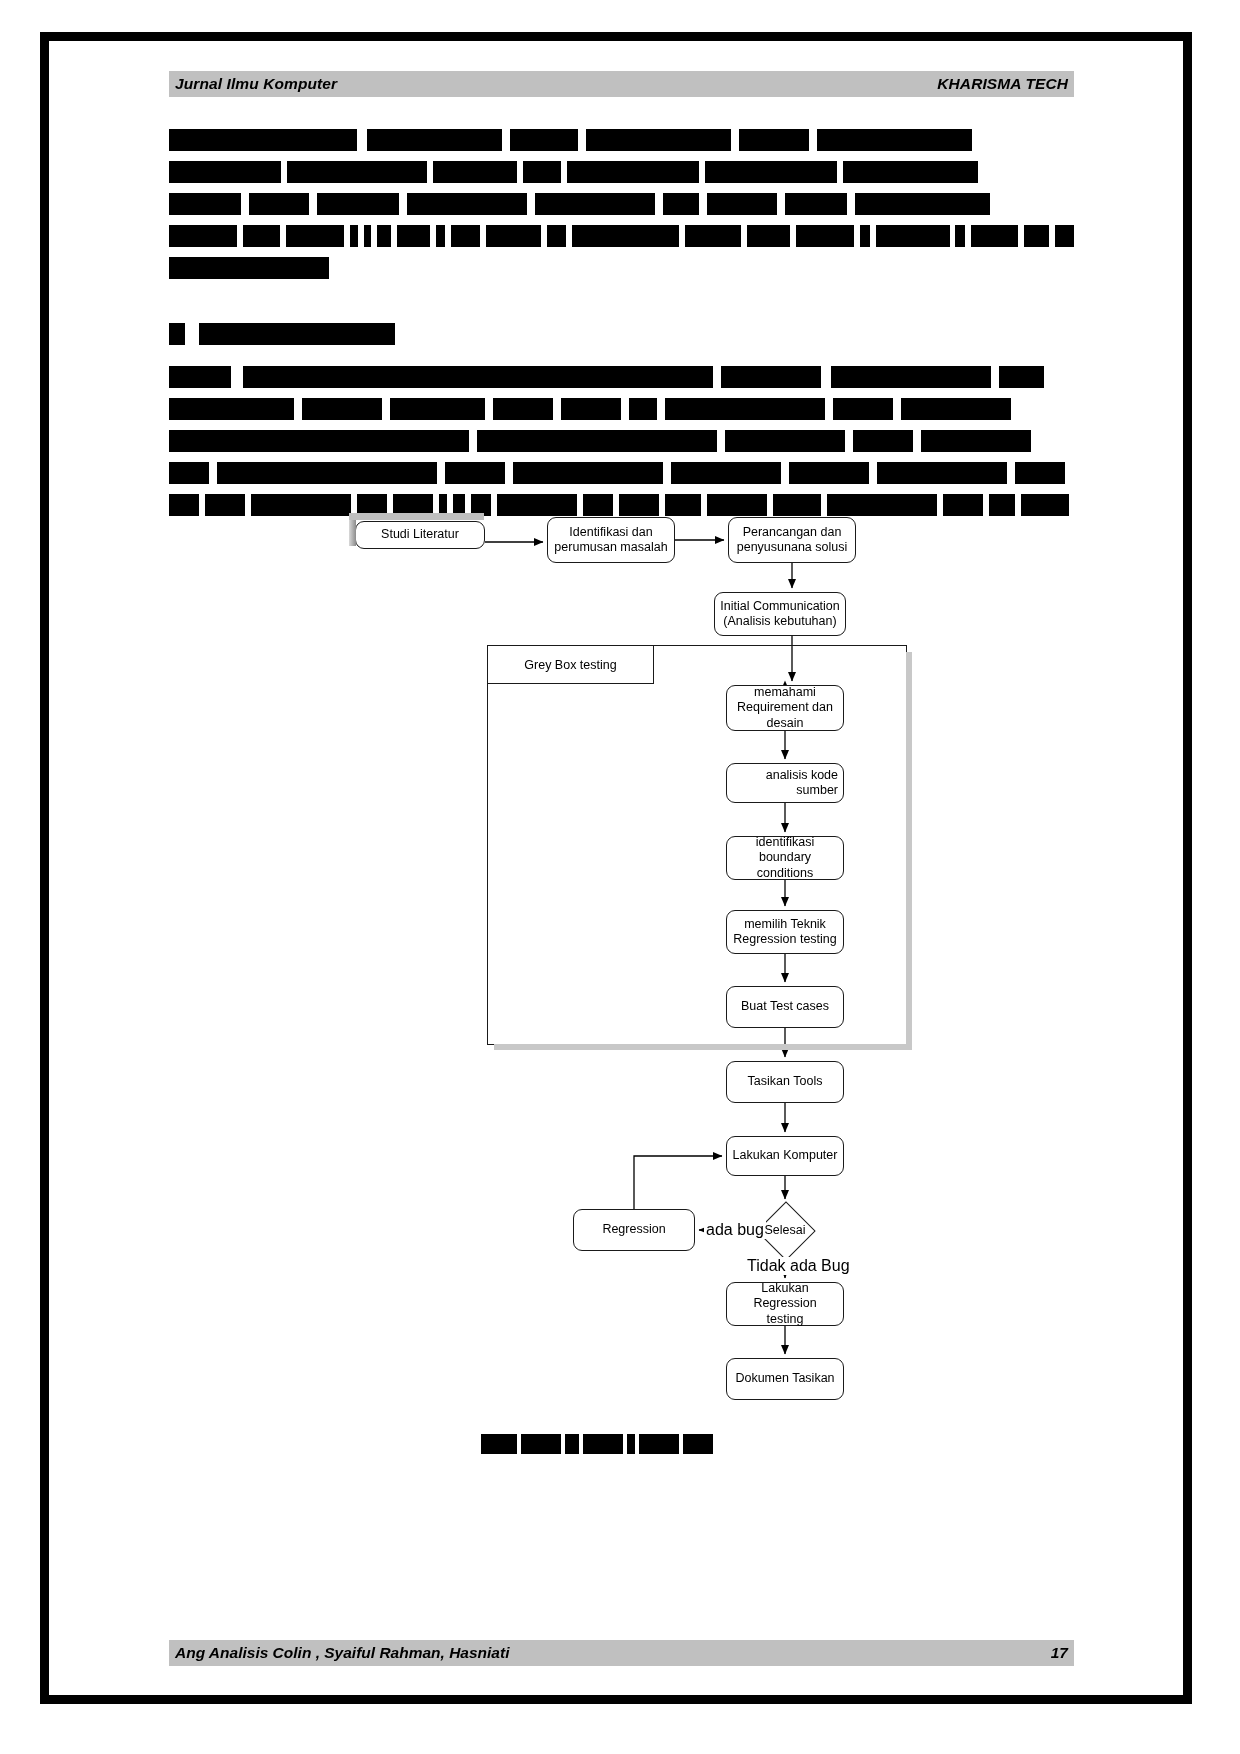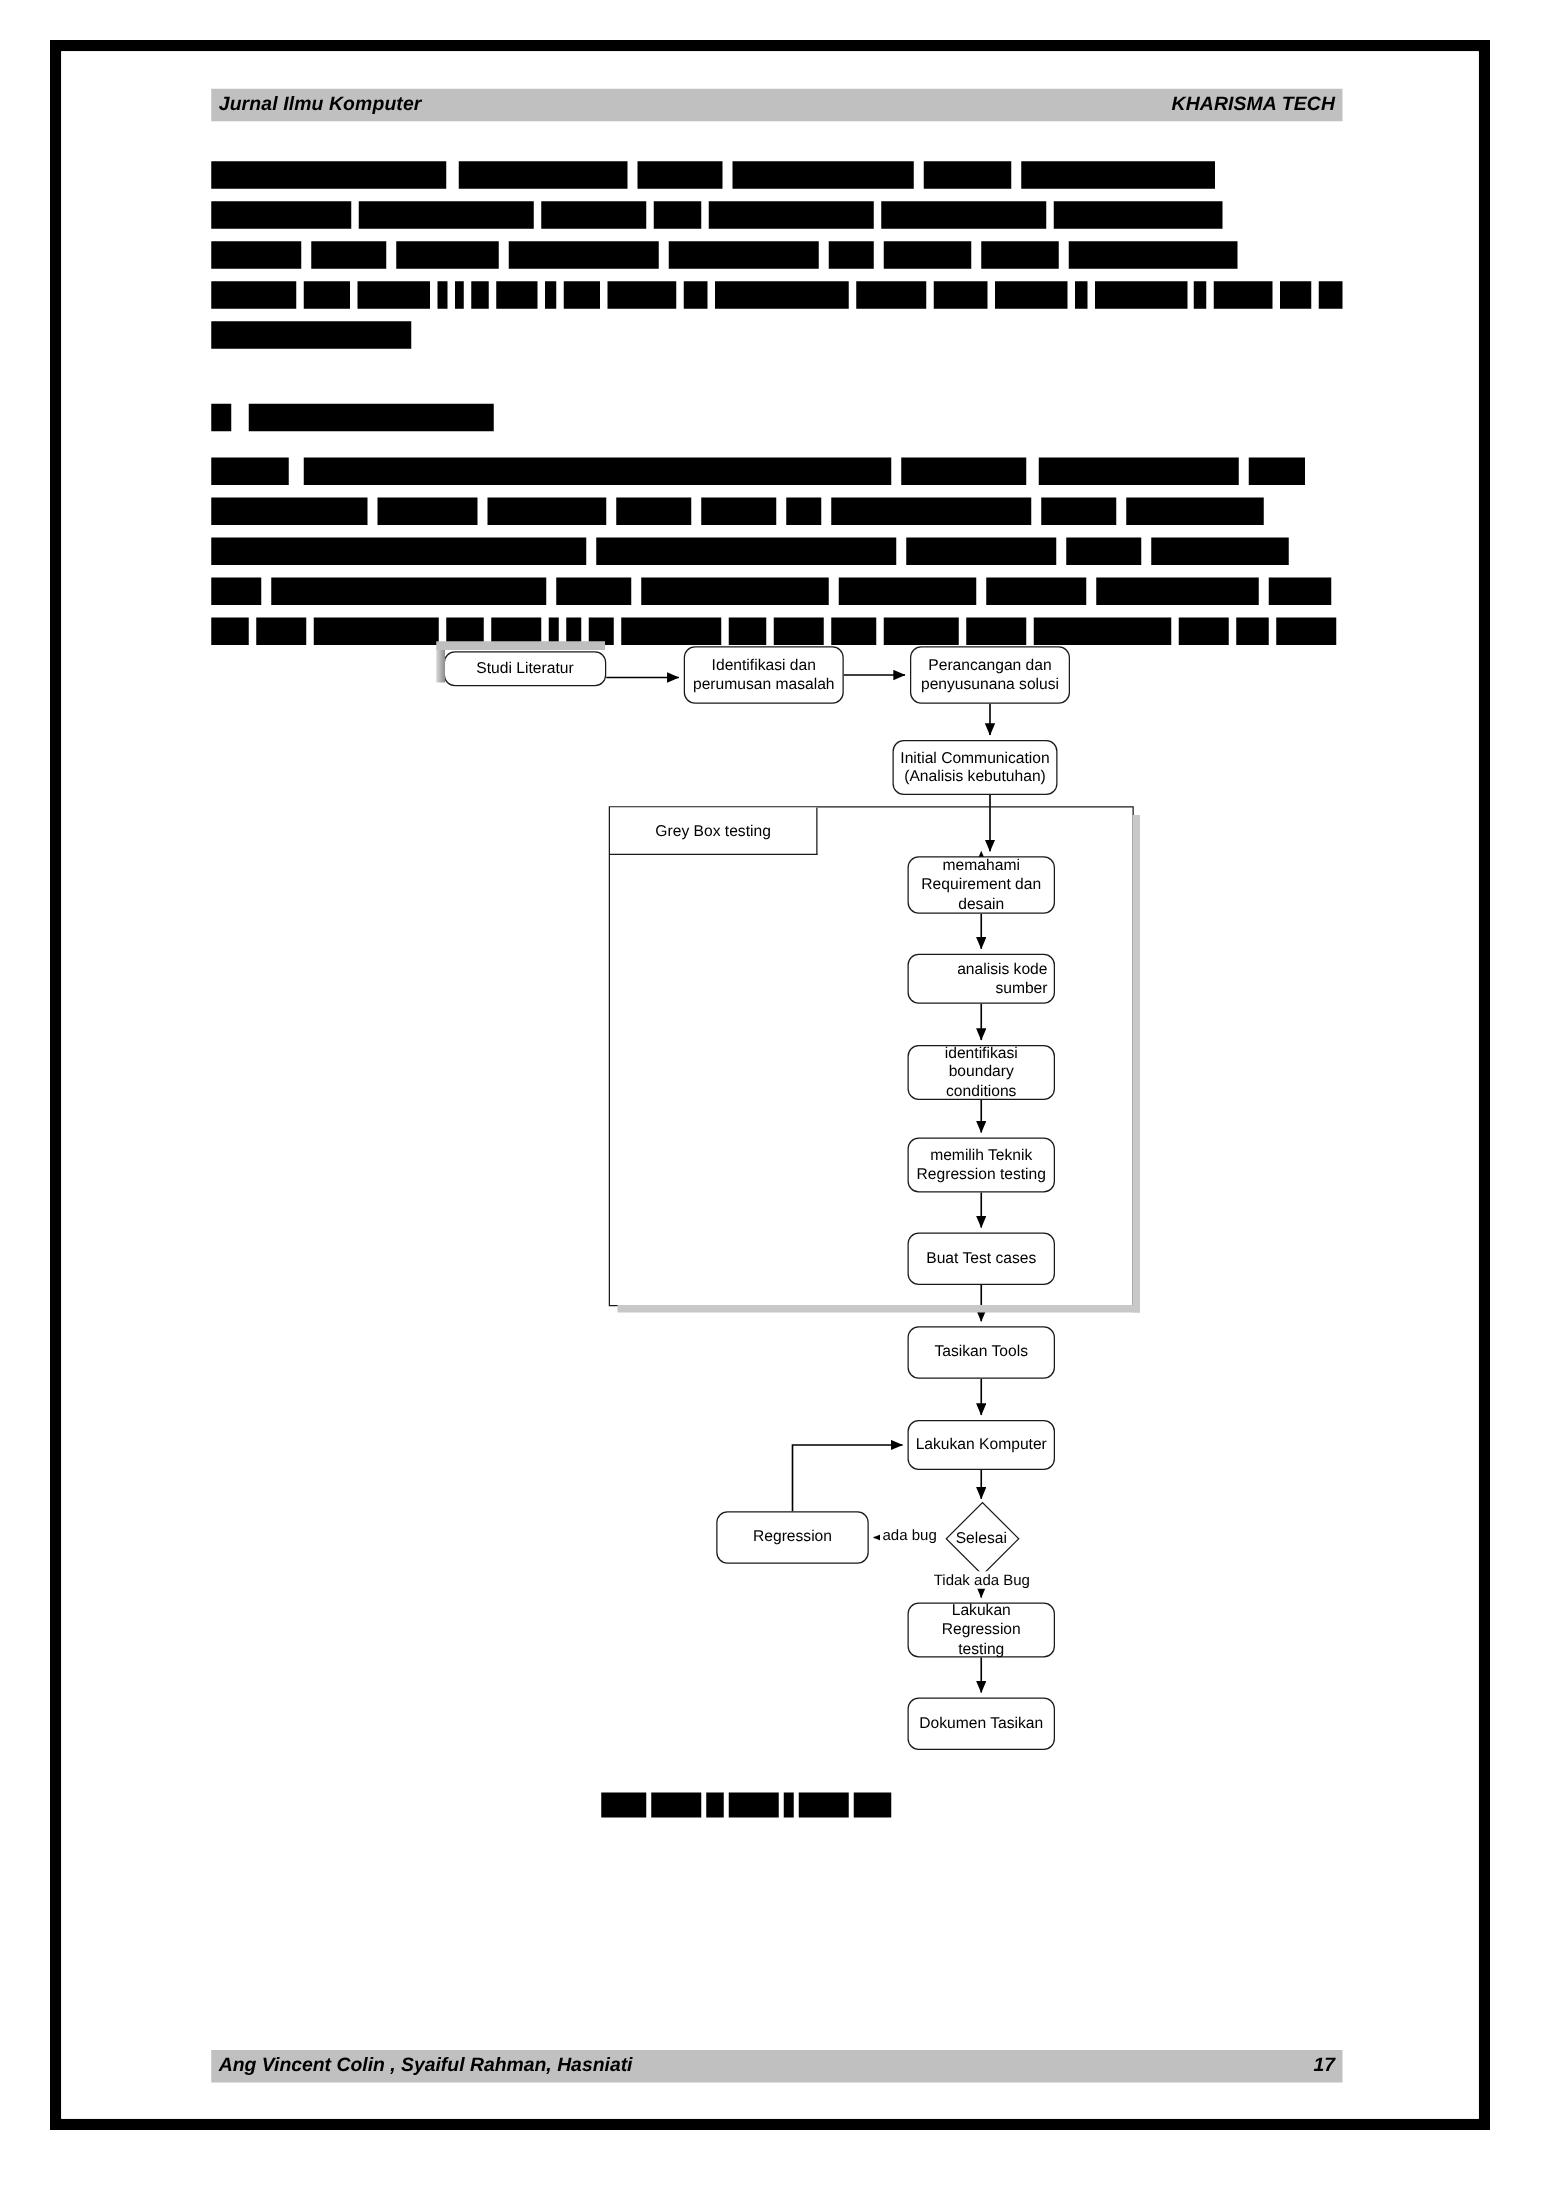--- a/index.html
+++ b/index.html
@@ -220,21 +220,21 @@
   .diamond-label {
     position: relative;
     font-size: 12.5px;
     color: #000;
     z-index: 2;
     white-space: nowrap;
   }
 
   .edge-label {
     position: absolute;
-    font-size: 12px;
+    font-size: 16px;
     color: #000;
     background: #ffffff;
     padding: 0 2px;
     white-space: nowrap;
   }
 
   .caption-redact {
     position: absolute;
     left: 432px;
     top: 1393px;
@@ -562,18 +562,18 @@
         <span style="width: 40px; height: 20px; display: inline-block; background: rgb(0, 0, 0);"></span>
         <span style="width: 4px; height: 20px; display: inline-block;"></span>
         <span style="width: 8px; height: 20px; display: inline-block; background: rgb(0, 0, 0);"></span>
         <span style="width: 4px; height: 20px; display: inline-block;"></span>
         <span style="width: 40px; height: 20px; display: inline-block; background: rgb(0, 0, 0);"></span>
         <span style="width: 4px; height: 20px; display: inline-block;"></span>
         <span style="width: 30px; height: 20px; display: inline-block; background: rgb(0, 0, 0);"></span>
       </div>
 
     <div class="run-footer">
-      <span class="ftr-left">Ang Vincent Colin , Syaiful Rahman, Hasniati</span>
+      <span class="ftr-left">Ang Analisis Colin , Syaiful Rahman, Hasniati</span>
       <span class="ftr-right">17</span>
     </div>
 
   </div>
 </div>
 
 </body></html>

